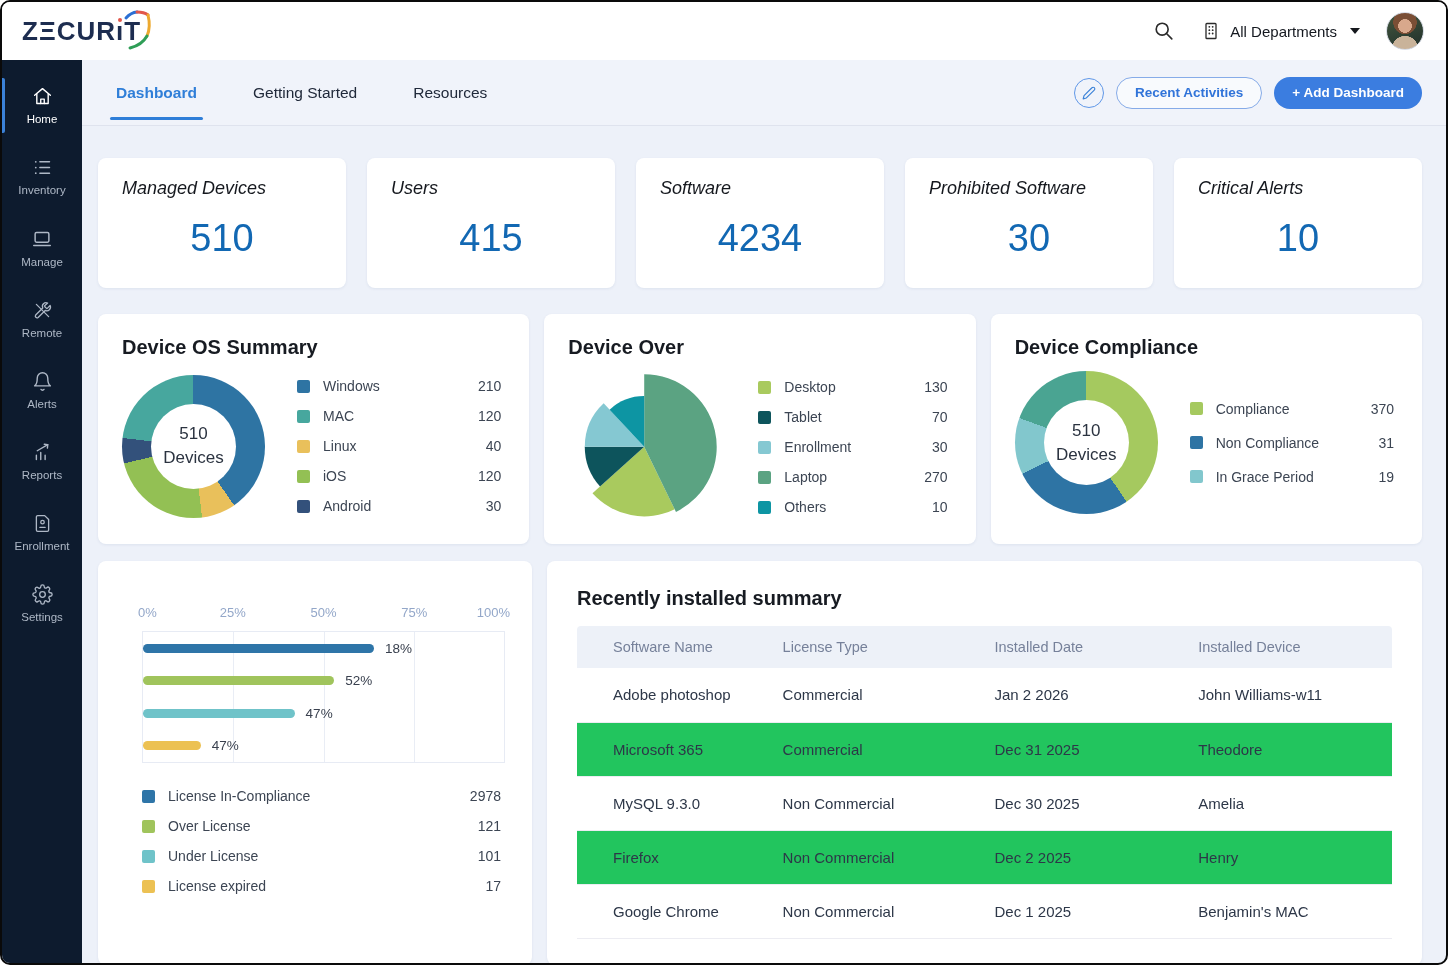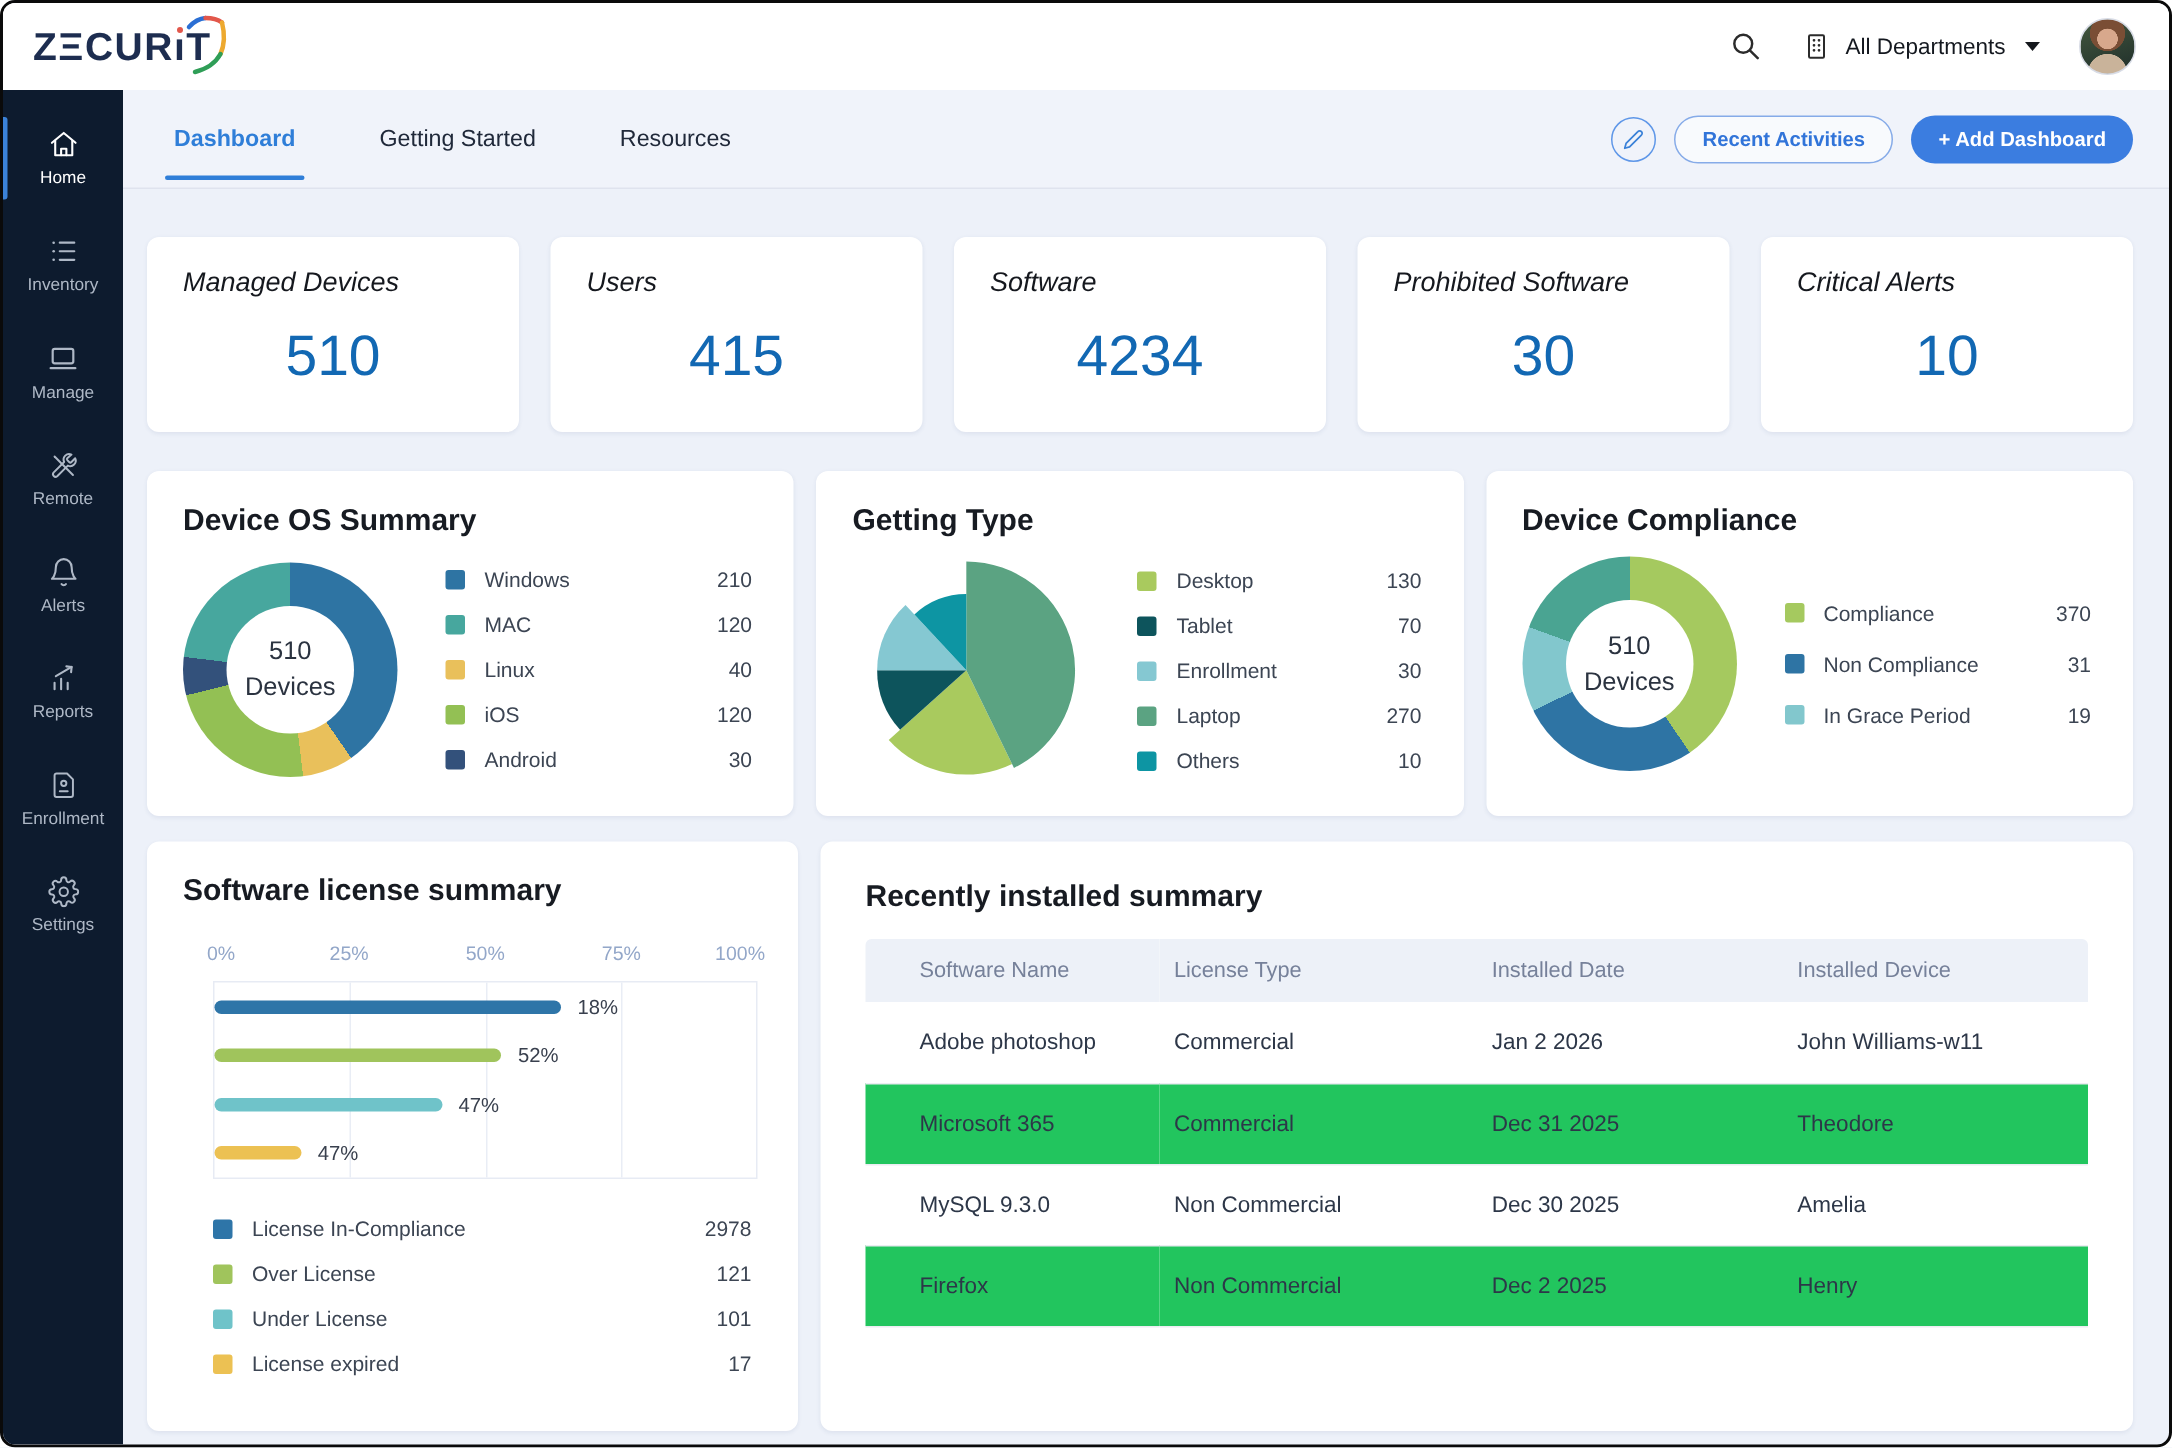--- a/index.html
+++ b/index.html
@@ -324,21 +324,21 @@
                 <div class="legend-row">
                     <span class="sw" style="background: rgb(51, 81, 123);"></span>
                     <span class="lg-label">Android</span>
                     <span class="lg-val">30</span>
                   </div>
               </div>
             </div>
           </div>
 
           <div class="card chart-card">
-            <div class="chart-title">Getting Type</div>
+            <div class="chart-title">Device Over</div>
             <div class="chart-body">
               <svg class="pie" viewBox="0 0 170 170">
                   <path d="M 82 88 L 114.83 155.30 A 74.88 74.88 0 0 1 26.35 138.10 Z" fill="#a9ca5e"></path>
                   <path d="M 82 88 L 34.47 130.80 A 63.959999999999994 63.959999999999994 0 0 1 18.04 88.00 Z" fill="#0d545c"></path>
                   <path d="M 82 88 L 18.04 88.00 A 63.959999999999994 63.959999999999994 0 0 1 38.38 41.22 Z" fill="#85c8d2"></path>
                   <path d="M 82 88 L 82.00 10.00 A 78 78 0 0 1 116.19 158.11 Z" fill="#5ba382"></path>
                   <path d="M 82 88 L 44.76 48.07 A 54.599999999999994 54.599999999999994 0 0 1 82.00 33.40 Z" fill="#0d95a3"></path>
                 </svg>
               <div class="legend rows5">
                 <div class="legend-row">
@@ -396,21 +396,20 @@
                     <span class="lg-val">19</span>
                   </div>
               </div>
             </div>
           </div>
         </div>
 
         <div class="bottom-row">
 
           <div class="card lic-card">
-            <div class="chart-title">Software license summary</div>
             <div class="lic-chart">
               <div class="lic-ticks">
                 <span style="left:0%">0%</span>
                 <span style="left:25%">25%</span>
                 <span style="left:50%">50%</span>
                 <span style="left:75%">75%</span>
                 <span style="left:100%">100%</span>
               </div>
               <div class="lic-plot">
                 <div class="gridline" style="left:25%"></div>
@@ -495,20 +494,26 @@
                     <td>Non Commercial</td>
                     <td>Dec 30 2025</td>
                     <td>Amelia</td>
                 </tr>
                 <tr class="alt">
                   <td>Firefox</td>
                     <td>Non Commercial</td>
                     <td>Dec 2 2025</td>
                     <td>Henry</td>
                 </tr>
+                <tr>
+                  <td>Google Chrome</td>
+                    <td>Non Commercial</td>
+                    <td>Dec 1 2025</td>
+                    <td>Benjamin's MAC</td>
+                </tr>
               </tbody>
             </table>
           </div>
         </div>
 
       </div>
     </div>
   </div>
 </div>
 

